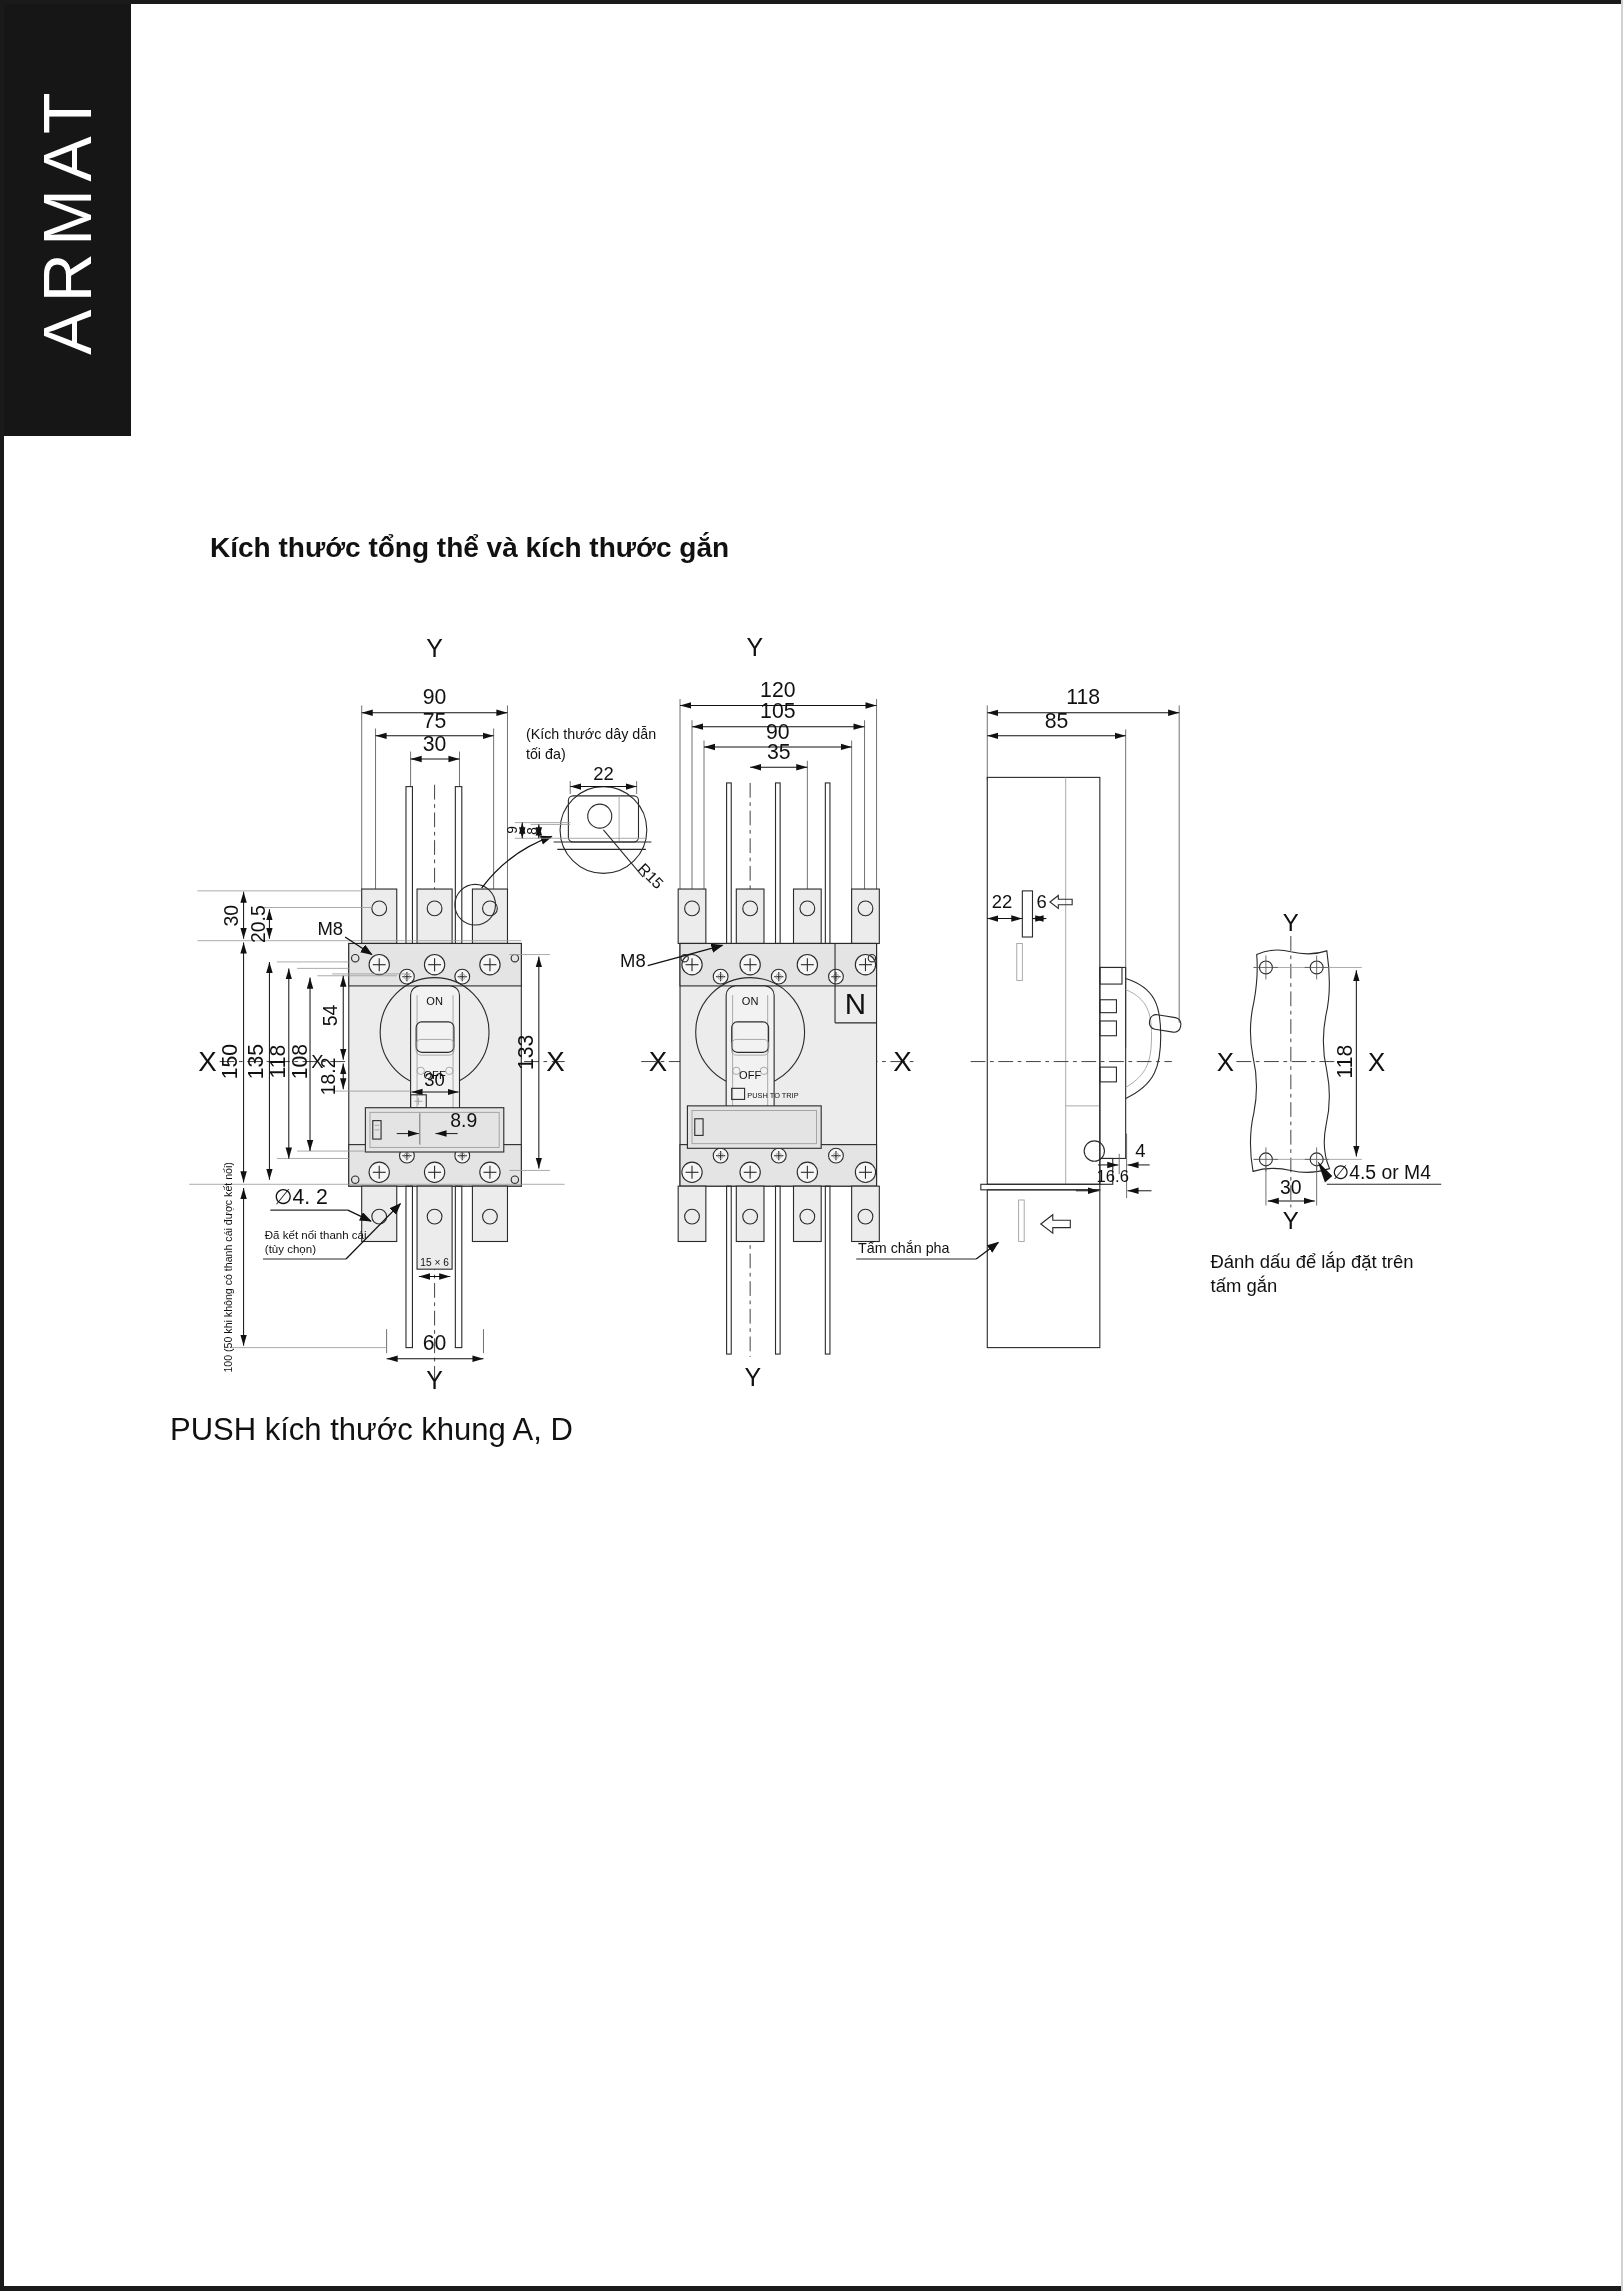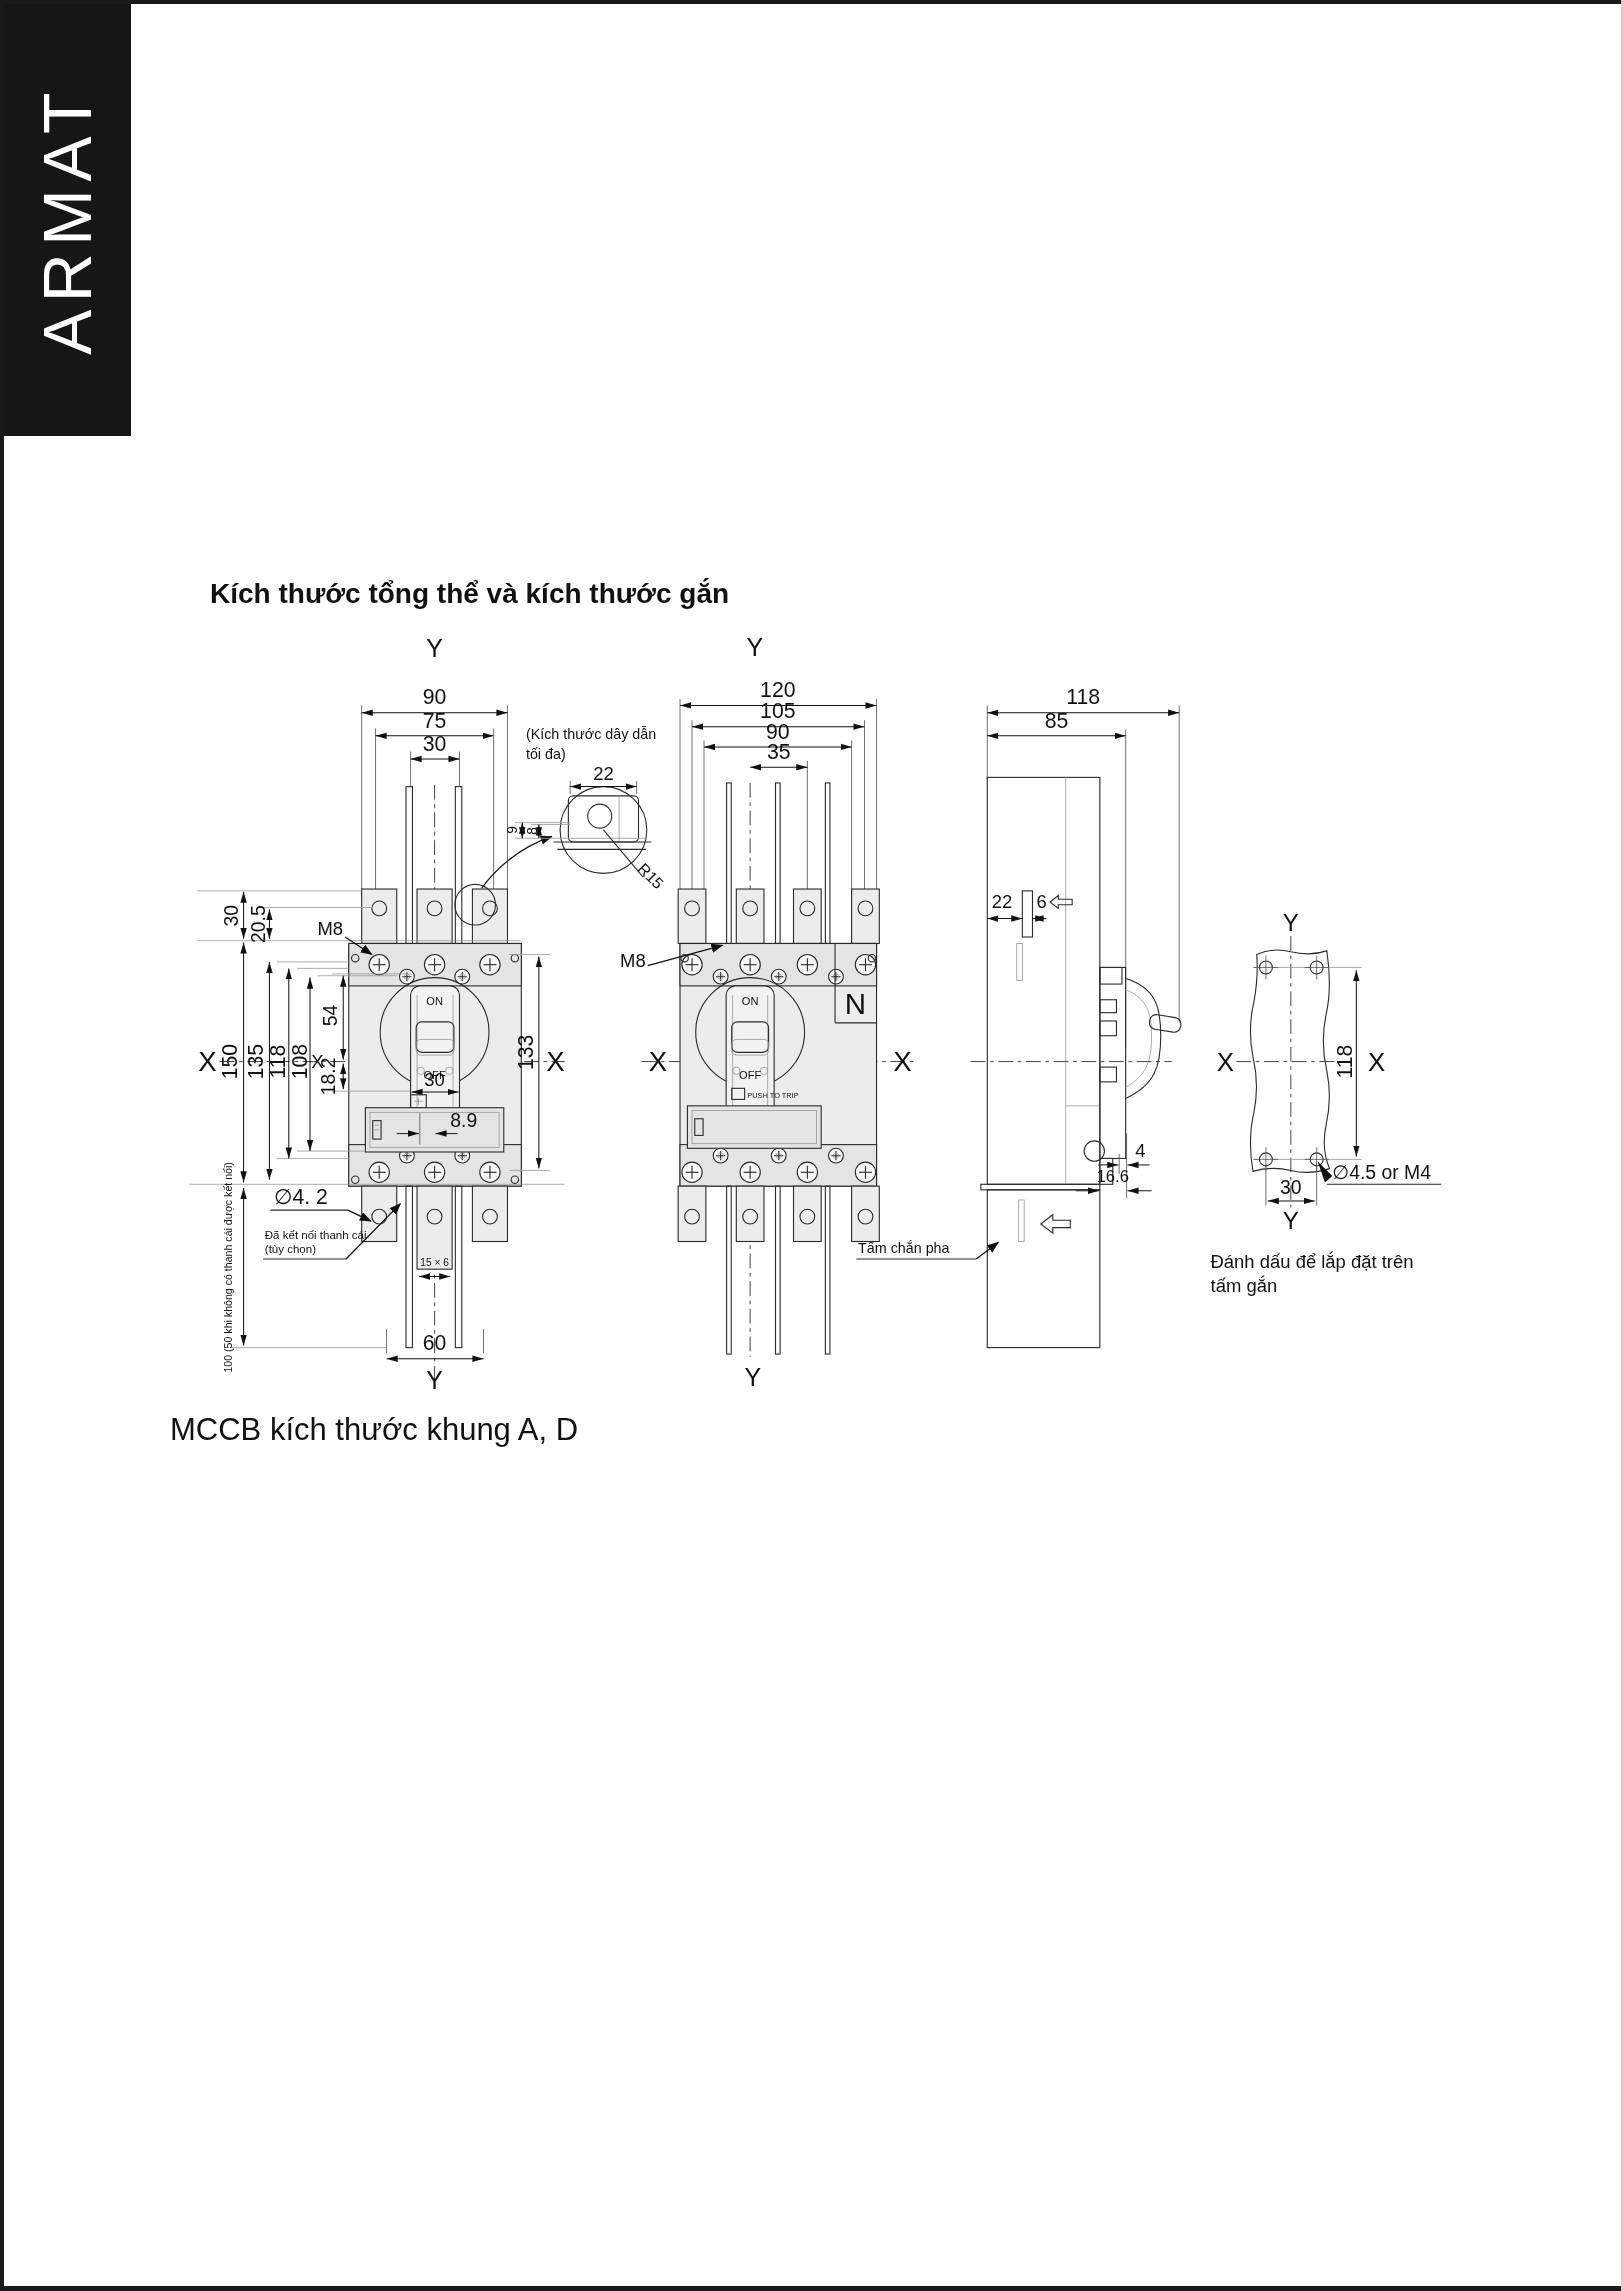--- a/index.html
+++ b/index.html
@@ -6,21 +6,21 @@
   .page{position:relative;width:1623px;height:2292px;background:#fff;overflow:hidden;
         font-family:"Liberation Sans", sans-serif;color:#111;}
   .border-top{position:absolute;left:0;top:0;width:100%;height:3.7px;background:#1a1a1a;}
   .border-left{position:absolute;left:0;top:0;width:3.7px;height:100%;background:#1a1a1a;}
   .border-bottom{position:absolute;left:0;top:2286px;width:100%;height:4.6px;background:#1a1a1a;}
   .border-right{position:absolute;right:0;top:0;width:1.8px;height:100%;background:#d0d0d0;}
   .banner{position:absolute;left:3.7px;top:3.7px;width:127px;height:432px;background:#161616;
           display:flex;align-items:center;justify-content:center;}
   .banner span{writing-mode:vertical-rl;transform:rotate(180deg);color:#fff;font-size:68px;
           letter-spacing:7.4px;font-weight:400;}
-  .section-title{position:absolute;left:210px;top:532px;font-size:28px;font-weight:bold;margin-top:46px;}
+  .section-title{position:absolute;left:210px;top:532px;font-size:28px;font-weight:bold;}
   .bottom-caption{position:absolute;left:170px;top:1412px;font-size:31px;font-weight:400;}
   svg{position:absolute;left:0;top:0;}
   svg text{font-family:"Liberation Sans", sans-serif;fill:#111;}
   .ln{stroke:#2b2b2b;stroke-width:1.2;fill:none;}
   .lnF{stroke:#2b2b2b;stroke-width:1.2;}
   .thin{stroke:#999;stroke-width:0.9;fill:none;}
   .ext{stroke:#555;stroke-width:0.9;fill:none;}
   .dim{stroke:#111;stroke-width:1.1;fill:none;marker-start:url(#arr);marker-end:url(#arr);}
   .lead{stroke:#111;stroke-width:1.4;fill:none;marker-end:url(#lead);}
   .cl{stroke:#333;stroke-width:1;fill:none;stroke-dasharray:16 5 4 5;}
@@ -37,21 +37,21 @@
   <div class="border-top"></div>
   <div class="border-left"></div>
   <div class="border-bottom"></div>
   <div class="border-right"></div>
 
   <div class="banner">
     <span>ARMAT</span>
   </div>
 
   <div class="section-title">Kích thước tổng thể và kích thước gắn</div>
-  <div class="bottom-caption">MCCB kích thước khung A, D</div>
+  <div class="bottom-caption">PUSH kích thước khung A, D</div>
 
   <svg width="1623" height="2292" viewBox="0 0 1759 2483">
     <defs>
       <marker id="arr" markerWidth="13" markerHeight="10" refX="12" refY="4.5" orient="auto-start-reverse" markerUnits="userSpaceOnUse">
         <path d="M0,1 L12,4.5 L0,8 Z" fill="#111"></path>
       </marker>
       <marker id="lead" markerWidth="14" markerHeight="11" refX="12" refY="5" orient="auto" markerUnits="userSpaceOnUse">
         <path d="M0,0 L13,5 L0,10 Z" fill="#111"></path>
       </marker>
       <pattern id="hz" width="4" height="3.4" patternUnits="userSpaceOnUse">

